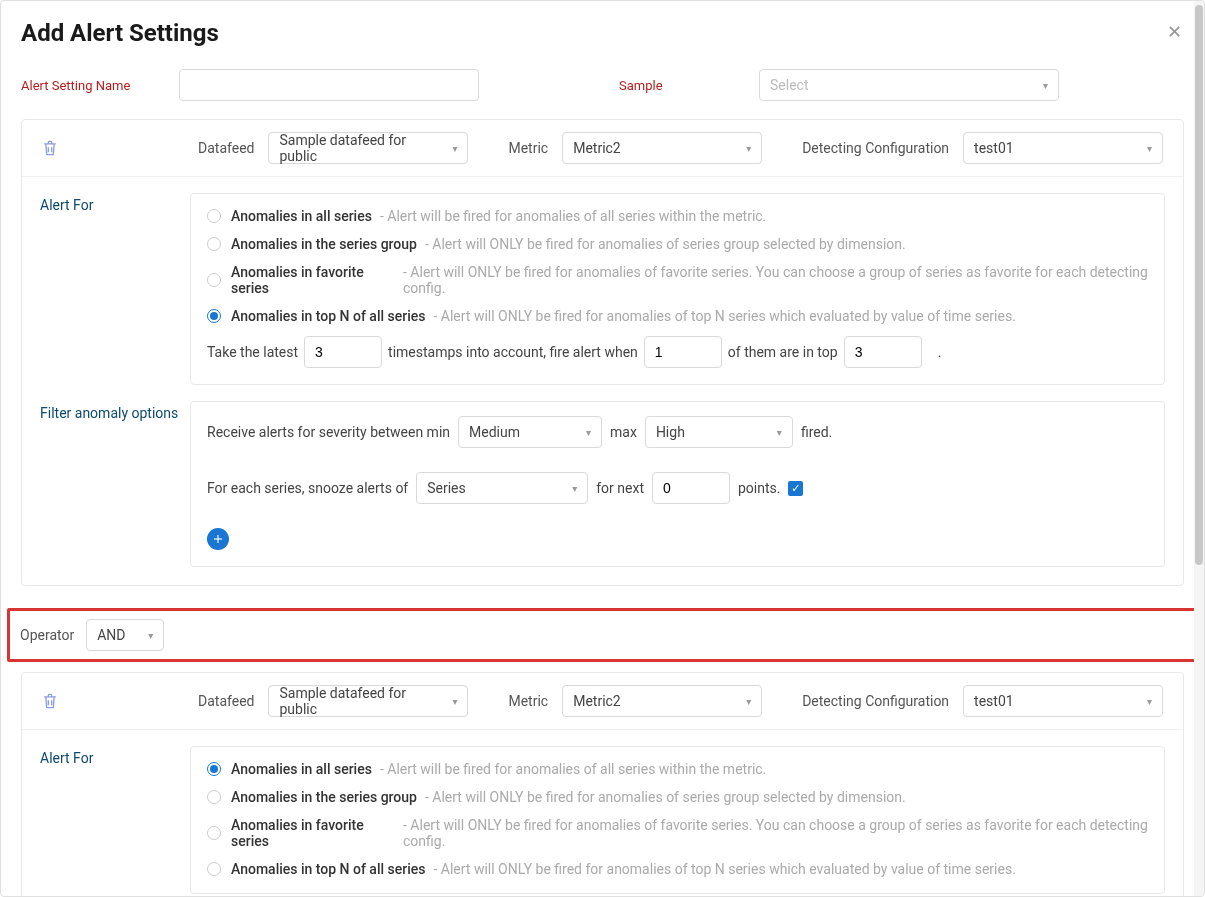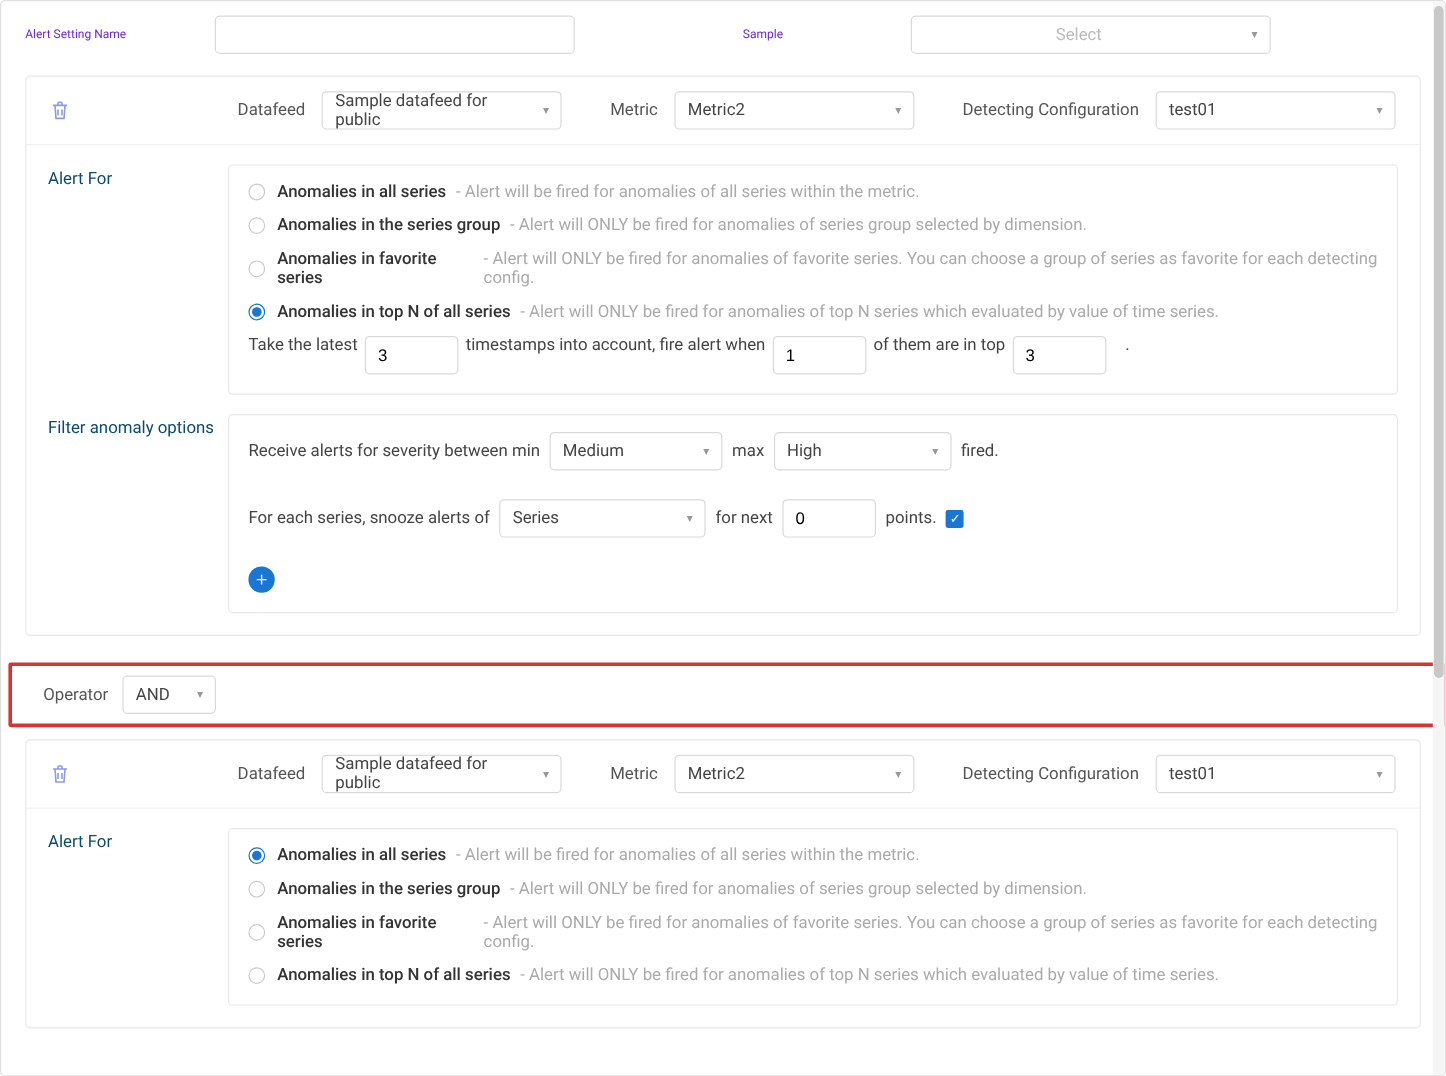--- a/index.html
+++ b/index.html
@@ -36,22 +36,22 @@
     font-size: 18px;
     color: #999;
     cursor: pointer;
   }
   .top-row {
     display: flex;
     align-items: center;
     padding: 12px 20px 18px 20px;
   }
   .top-row .lbl {
-    color: #6d28d9;
-    font-size: 10px;
+    color: #b91c1c;
+    font-size: 13px;
   }
   .txt-input {
     height: 32px;
     border: 1px solid #d9d9d9;
     border-radius: 4px;
     padding: 0 10px;
     font-size: 14px;
     background: #fff;
   }
   .select-box {
@@ -60,21 +60,21 @@
     border-radius: 4px;
     padding: 0 30px 0 10px;
     font-size: 14px;
     background: #fff;
     display: inline-flex;
     align-items: center;
     position: relative;
     cursor: pointer;
     color: #444;
   }
-  .select-box.placeholder { color: #bbb; justify-content: center; }
+  .select-box.placeholder { color: #bbb; }
   .select-box .chev {
     position: absolute;
     right: 10px;
     top: 50%;
     transform: translateY(-50%);
     color: #999;
     font-size: 10px;
     pointer-events: none;
   }
   .config-block {
@@ -137,20 +137,21 @@
   .radio.selected::after {
     content: "";
     width: 8px; height: 8px;
     background: #1976d2;
     border-radius: 50%;
   }
   .radio-label { color: #333; font-weight: 500; }
   .radio-desc { color: #aaa; margin-left: 8px; font-weight: 400; }
   .inline-ctrls {
     display: flex;
+    align-items: center;
     margin-top: 8px;
     flex-wrap: wrap;
     gap: 8px 6px;
     font-size: 14px;
     color: #444;
   }
   .num-input {
     width: 78px;
     height: 32px;
     border: 1px solid #d9d9d9;
@@ -184,21 +185,21 @@
     color: #fff;
     display: inline-flex;
     align-items: center;
     justify-content: center;
     font-size: 16px;
     font-weight: bold;
     cursor: pointer;
   }
   .operator-box {
     margin: 8px 0 10px 6px;
-    padding: 8px 26px;
+    padding: 8px 10px;
     border: 3px solid #d93434;
     display: inline-flex;
     align-items: center;
     gap: 12px;
     border-radius: 2px;
   }
   .scrollbar-right {
     position: absolute;
     right: 0; top: 0; bottom: 0;
     width: 10px;
@@ -210,20 +211,24 @@
     width: 8px;
     border-radius: 4px;
     background: #c8c8c8;
   }
   .spacer-bottom { height: 18px; }
 </style>
 </head>
 <body>
 
 <div class="modal">
+  <div class="modal-header">
+    <div class="modal-title">Add Alert Settings</div>
+    <div class="close-x">✕</div>
+  </div>
 
   <div class="top-row">
     <span class="lbl" style="width:158px">Alert Setting Name</span>
     <input class="txt-input" style="width: 300px;" value="">
     <span class="lbl" style="margin-left:140px; width:140px; text-align:left">Sample</span>
     <div class="select-box placeholder" style="width:300px">
       <span>Select</span>
       <span class="chev">▾</span>
     </div>
   </div>

